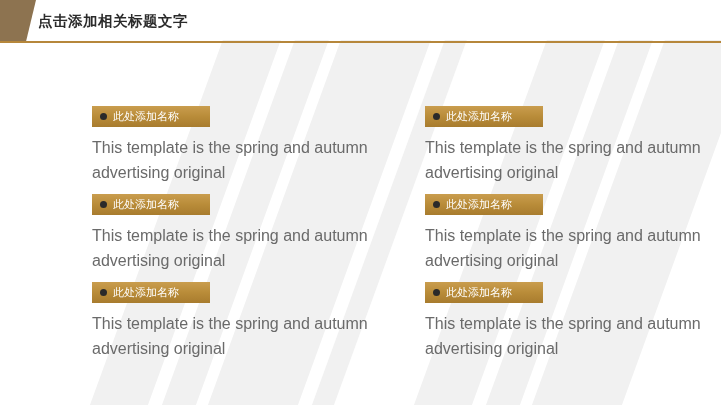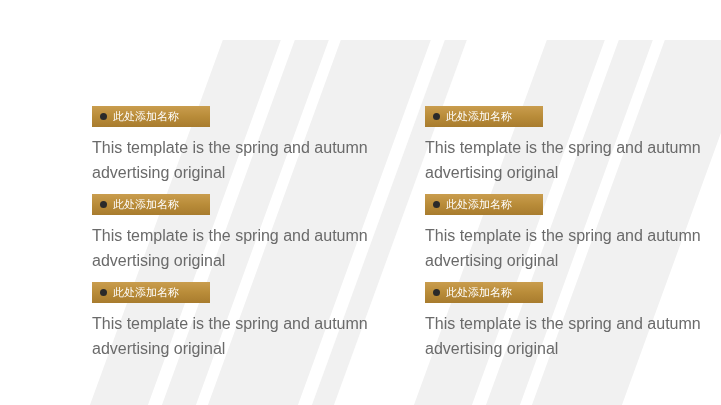--- a/index.html
+++ b/index.html
@@ -138,20 +138,25 @@
   <div class="stripes">
     <div class="stripe" style="left:150px; width:58px;"></div>
     <div class="stripe" style="left:222px; width:34px;"></div>
     <div class="stripe" style="left:268px; width:90px;"></div>
     <div class="stripe" style="left:372px; width:22px;"></div>
     <div class="stripe" style="left:474px; width:58px;"></div>
     <div class="stripe" style="left:546px; width:34px;"></div>
     <div class="stripe" style="left:592px; width:90px;"></div>
   </div>
 
+  <div class="header">
+    <div class="header-corner"></div>
+    <div class="header-rule"></div>
+    <div class="header-title">点击添加相关标题文字</div>
+  </div>
 
   <div class="content">
 
     <div class="item col-left row-1">
       <div class="badge">
         <span class="bullet-dot"></span>
         <span class="badge-label">此处添加名称</span>
       </div>
       <div class="desc">
         <span class="line">This template is the spring and autumn</span>

